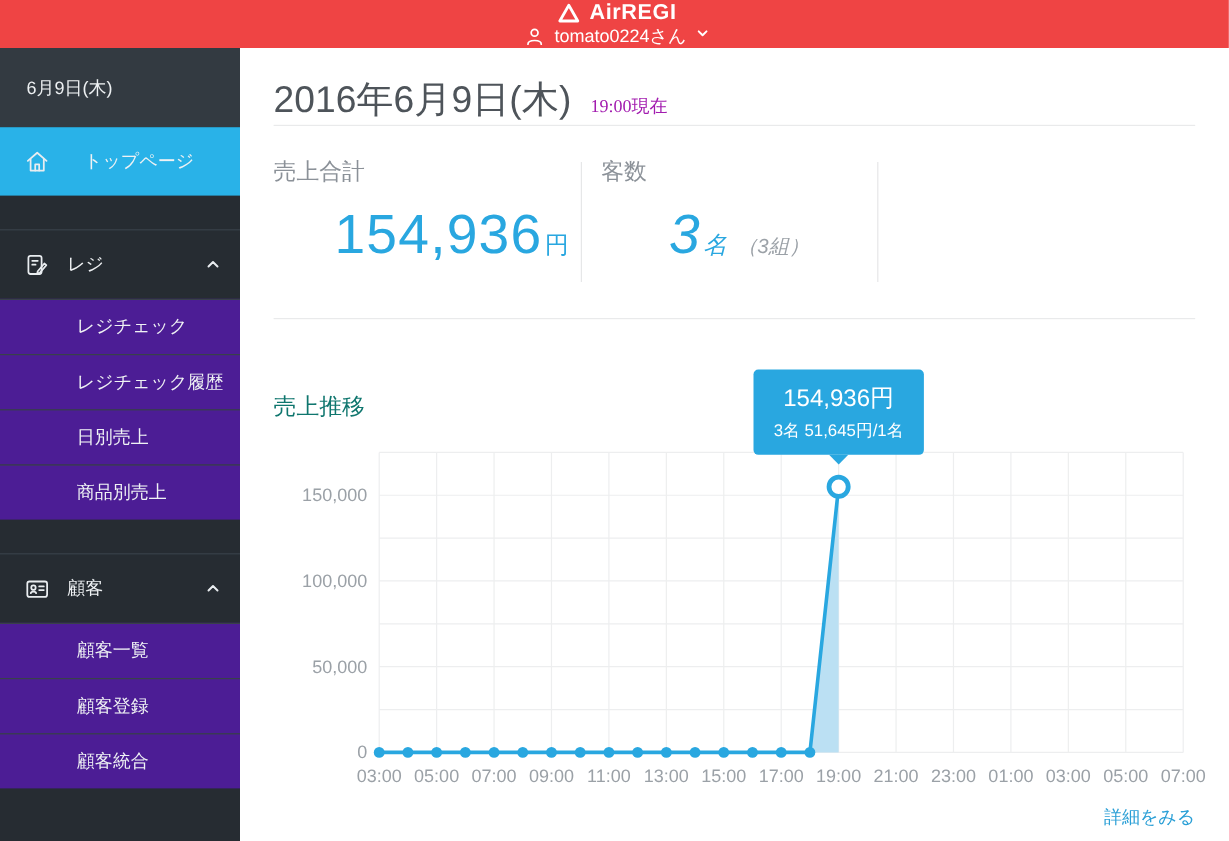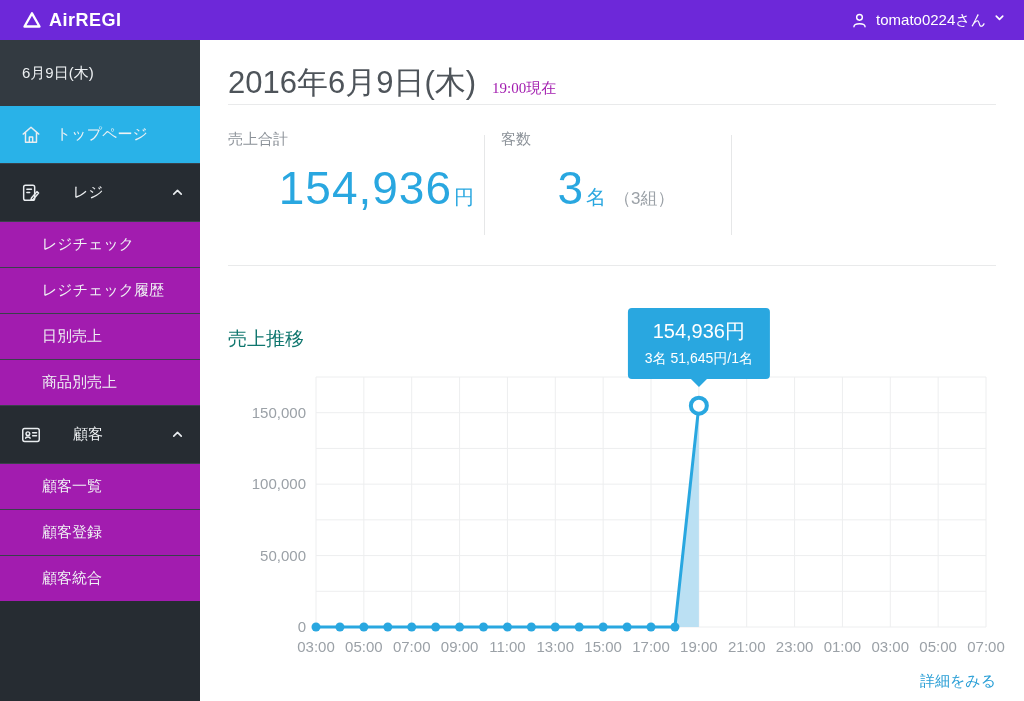--- a/index.html
+++ b/index.html
@@ -1,37 +1,37 @@
 <!DOCTYPE html>
 <html><head>
 <meta charset="utf-8">
 <style>
   * { margin:0; padding:0; box-sizing:border-box; }
   html,body { width:1024px; height:701px; overflow:hidden; background:#fff;
     font-family:"Liberation Sans","DejaVu Sans",sans-serif; }
 
   
   .app-header { position:absolute; left:0; top:0; width:1024px; height:40px;
-    background:#6d28d9; display:flex; align-items:center; justify-content:space-between;
-    padding:0 18px 0 22px; z-index:30; }
+    background:#ef4444; display:flex; align-items:center; justify-content:space-between;
+    padding:0 18px 0 22px; z-index:30;flex-direction:column; }
   .brand { display:flex; align-items:center; gap:7px; color:#fff; }
   .brand-name { font-size:18px; font-weight:700; letter-spacing:.5px; color:#fff; }
   .user-menu { display:flex; align-items:flex-start; gap:7px; color:#fff; cursor:pointer; }
   .user-name { font-size:15px; color:#fff; }
 
   
   .sidebar { position:absolute; left:0; top:40px; width:200px; height:661px;
     background:#262C32; z-index:20; }
   .side-date { height:66px; background:#333A41; color:#EDF0F2; font-size:15px;
     display:flex; align-items:center; padding-left:22px; }
   .side-item { position:relative; display:flex; align-items:center; color:#EFF2F4;
     font-size:15px; cursor:pointer; border-top:1px solid #39414A; }
-  .side-item.parent { height:57px; padding-left:20px; gap:14px; border-top:none; }
-  .side-item.group  { height:58px; padding-left:20px; gap:31px; background:#262C32; }
-  .side-item.sub    { height:46px; padding-left:42px; background:#a21caf; }
+  .side-item.parent { height:57px; padding-left:20px; gap:28px; border-top:none; }
+  .side-item.group  { height:58px; padding-left:20px; gap:14px; background:#262C32;margin-top:28px; }
+  .side-item.sub    { height:46px; padding-left:64px; background:#4c1d95; }
   .side-item.active { background:#29B2E8; }
   .side-item .icon { width:22px; height:22px; flex:0 0 22px; }
   .side-item .chev { position:absolute; right:15px; top:50%; margin-top:-8px; }
   svg.ic { display:block; stroke:#E9EDF0; fill:none; stroke-width:1.6;
     stroke-linecap:round; stroke-linejoin:round; }
 
   
   .main { position:absolute; left:200px; top:40px; width:824px; height:661px; background:#fff; }
   .title-row { position:absolute; left:28px; top:22px; display:flex; align-items:baseline; gap:16px; }
   .page-title { font-size:31px; font-weight:400; color:#4E545A; }
@@ -39,24 +39,24 @@
   .hr { position:absolute; left:28px; right:28px; border-top:1px solid #E9EAEB; }
   .hr1 { top:64px; } .hr2 { top:225px; }
 
   .stats { position:absolute; left:0; top:90px; width:824px; height:130px; }
   .stat-col { position:absolute; top:0; height:110px; }
   .stat-col.c1 { left:28px;  width:256px; }
   .stat-col.c2 { left:285px; width:246px; padding-left:16px; }
   .stat-col.c3 { left:532px; width:264px; padding-left:6px; }
   .stat-divider { position:absolute; top:5px; height:100px; width:0; border-left:1px solid #E6E7E8; }
   .stat-divider.d1 { left:284px; } .stat-divider.d2 { left:531px; }
-  .stat-label { font-size:15px; color:#8B9198; }
+  .stat-label { font-size:19px; color:#8B9198; }
   .stat-value { margin-top:16px; color:#29A7E0; font-weight:300; white-space:nowrap; }
   .c1 .stat-value { text-align:right; padding-right:10px; }
-  .c2 .stat-value { text-align:center; }
+  .c2 .stat-value { text-align:center;font-style:italic; }
   .c3 .stat-value { text-align:right; padding-right:30px; }
   .num-big { font-size:46px; line-height:1; letter-spacing:1px;margin-top:32px; }
   .num-unit { font-size:20px; margin-left:2px; }
   .stat-extra { font-size:17px; color:#9BA1A7; margin-left:8px; }
 
   .chart-title { position:absolute; left:28px; top:286px; font-size:19px; color:#0f766e; }
   .chart-svg { position:absolute; left:0; top:330px; }
   .grid  { stroke:#EDEEEF; stroke-width:1; }
   .tick-label { font-size:15px; fill:#9BA1A7; }
 

